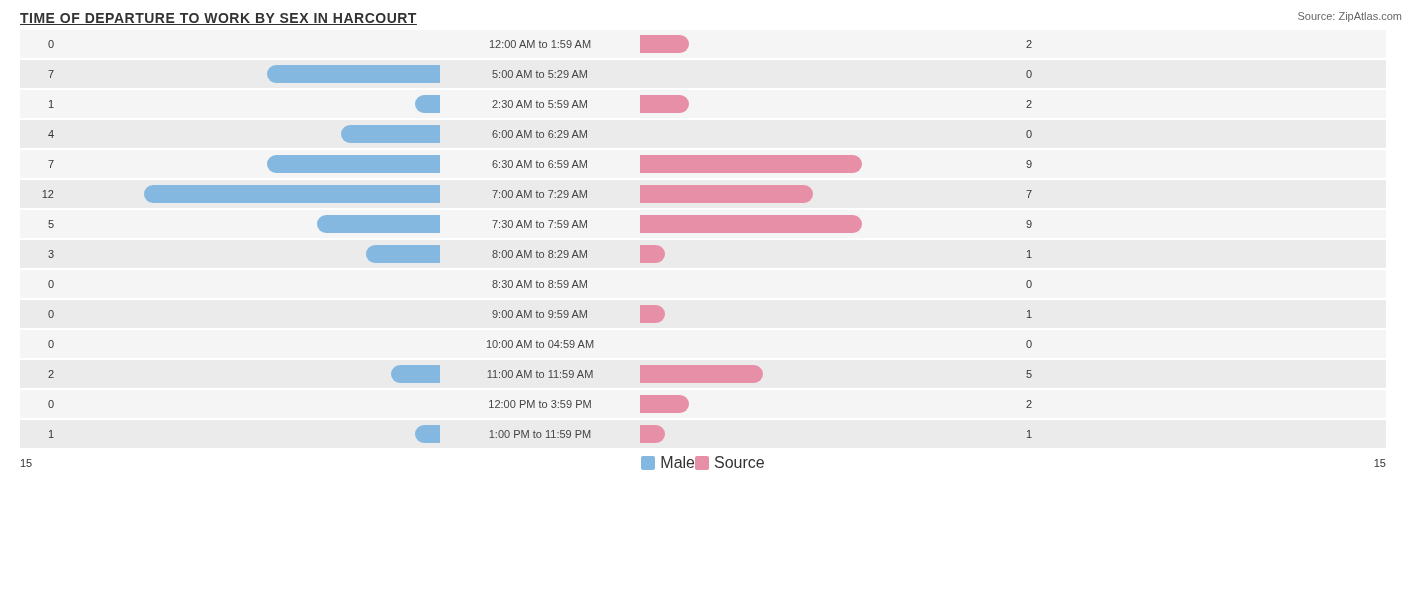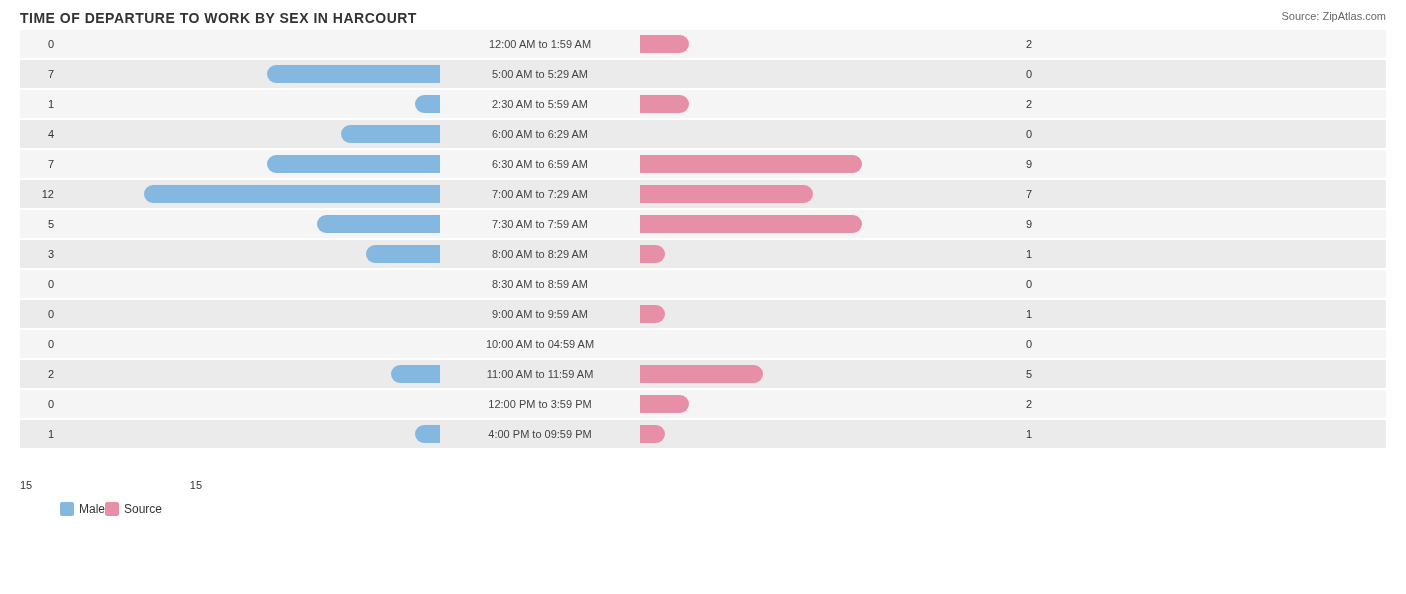--- a/index.html
+++ b/index.html
@@ -16,25 +16,26 @@
       padding: 10px 20px 40px 20px;
       position: relative;
     }
     .title {
       font-size: 14px;
       font-weight: bold;
       color: #333;
       margin-bottom: 4px;
       text-transform: uppercase;
       letter-spacing: 0.5px;
+      text-decoration: underline;
     }
     .source {
       position: absolute;
       top: 10px;
-      right: 20px;
+      right: 4px;
       font-size: 11px;
       color: #666;
       text-align: center;
     }
     .chart-area {
       position: relative;
       width: 100%;
       margin-top: 4px;
     }
     .row {
@@ -99,38 +100,38 @@
     .right-val {
       width: 40px;
       text-align: left;
       font-size: 11px;
       color: #333;
       padding-left: 6px;
       flex-shrink: 0;
     }
     .footer {
       display: flex;
+      justify-content: space-between;
       align-items: center;
       margin-top: 6px;
       padding: 0 0px;
     }
     .axis-val {
       font-size: 11px;
       color: #333;
       width: 40px;
     }
     .axis-val-right {
       text-align: right;
     }
     .legend {
       display: flex;
       align-items: center;
-      font-size: 12px;
-      color: #333;
-      margin-top: 48px;
+      font-size: 16px;
+      color: #333;
     }
     .legend-item {
       display: flex;
       align-items: center;
       gap: 5px;
     }
     .legend-box {
       width: 14px;
       height: 14px;
       border-radius: 2px;
@@ -287,21 +288,21 @@
         <div class="right-bar-area">
           <div class="right-bar" style="width: 49.3333px;"></div>
         </div>
         <div class="right-val">2</div>
       </div>
       <div class="row">
         <div class="left-val">1</div>
         <div class="left-bar-area">
           <div class="left-bar" style="width: 24.6667px;"></div>
         </div>
-        <div class="label-center">4:00 PM to 09:59 PM</div>
+        <div class="label-center">1:00 PM to 11:59 PM</div>
         <div class="right-bar-area">
           <div class="right-bar" style="width: 24.6667px;"></div>
         </div>
         <div class="right-val">1</div>
       </div>
     </div>
 
   <div class="footer">
     <div class="axis-val">15</div>
     <div class="legend">

